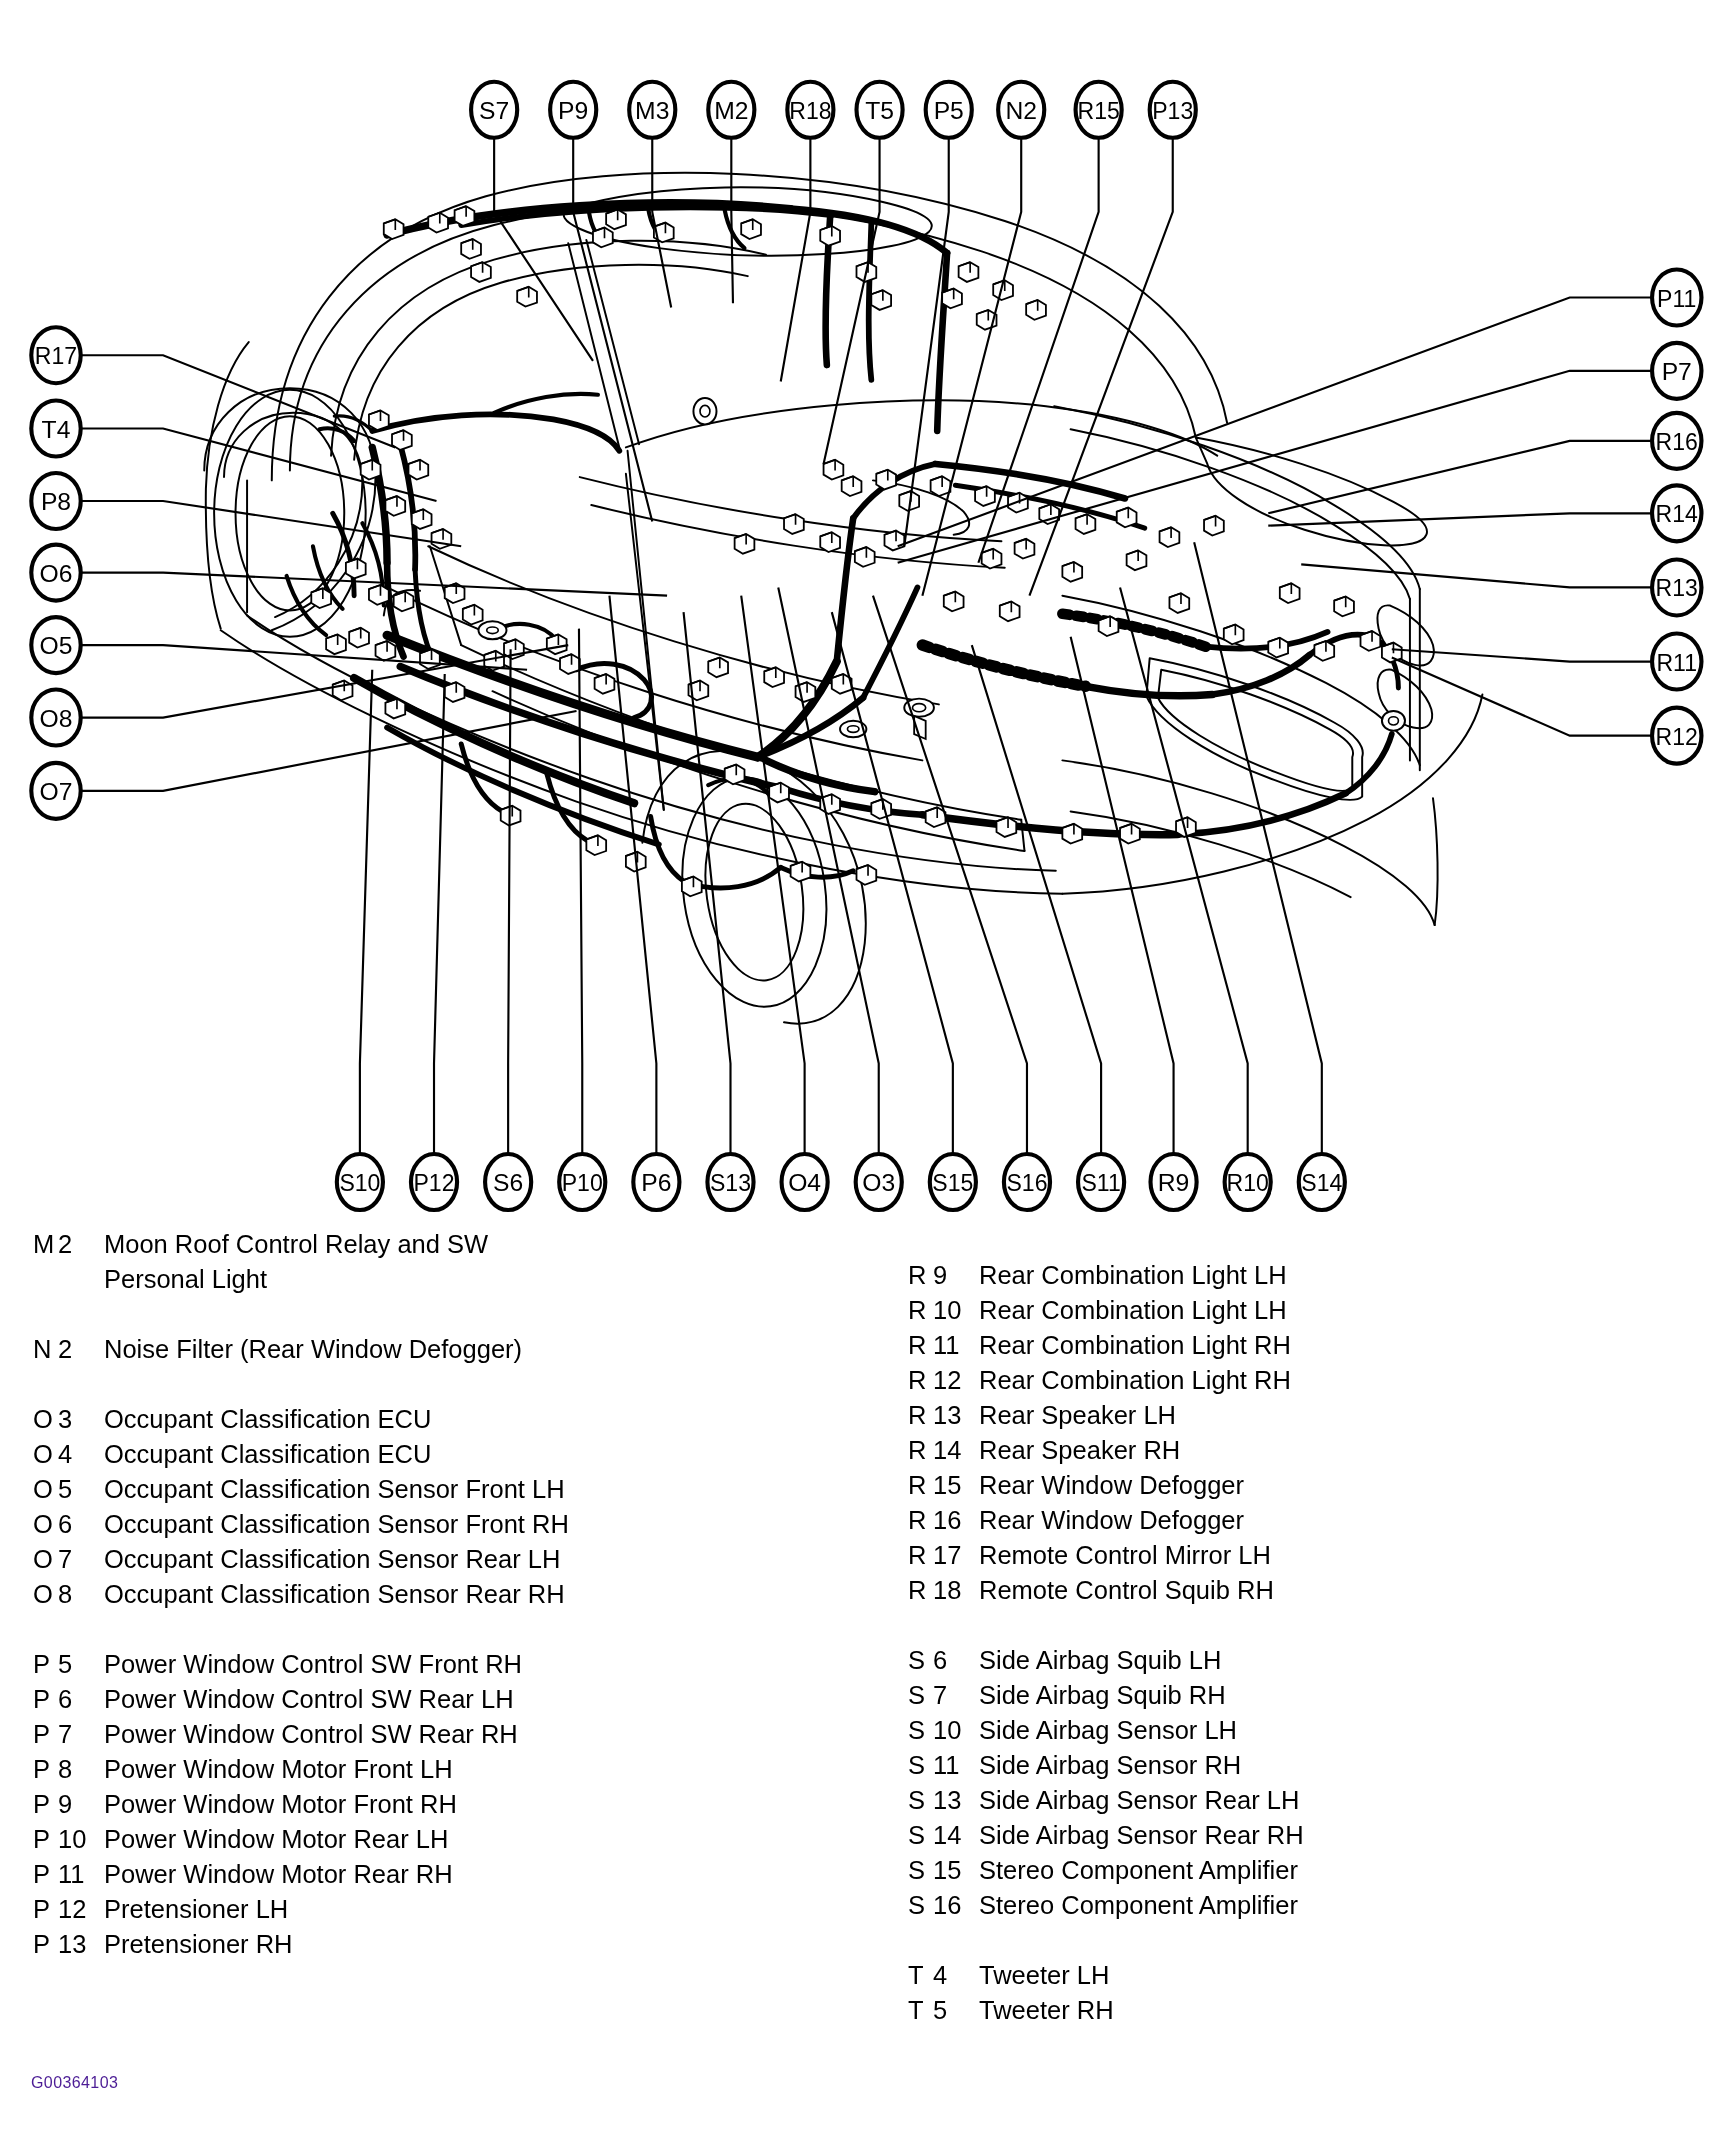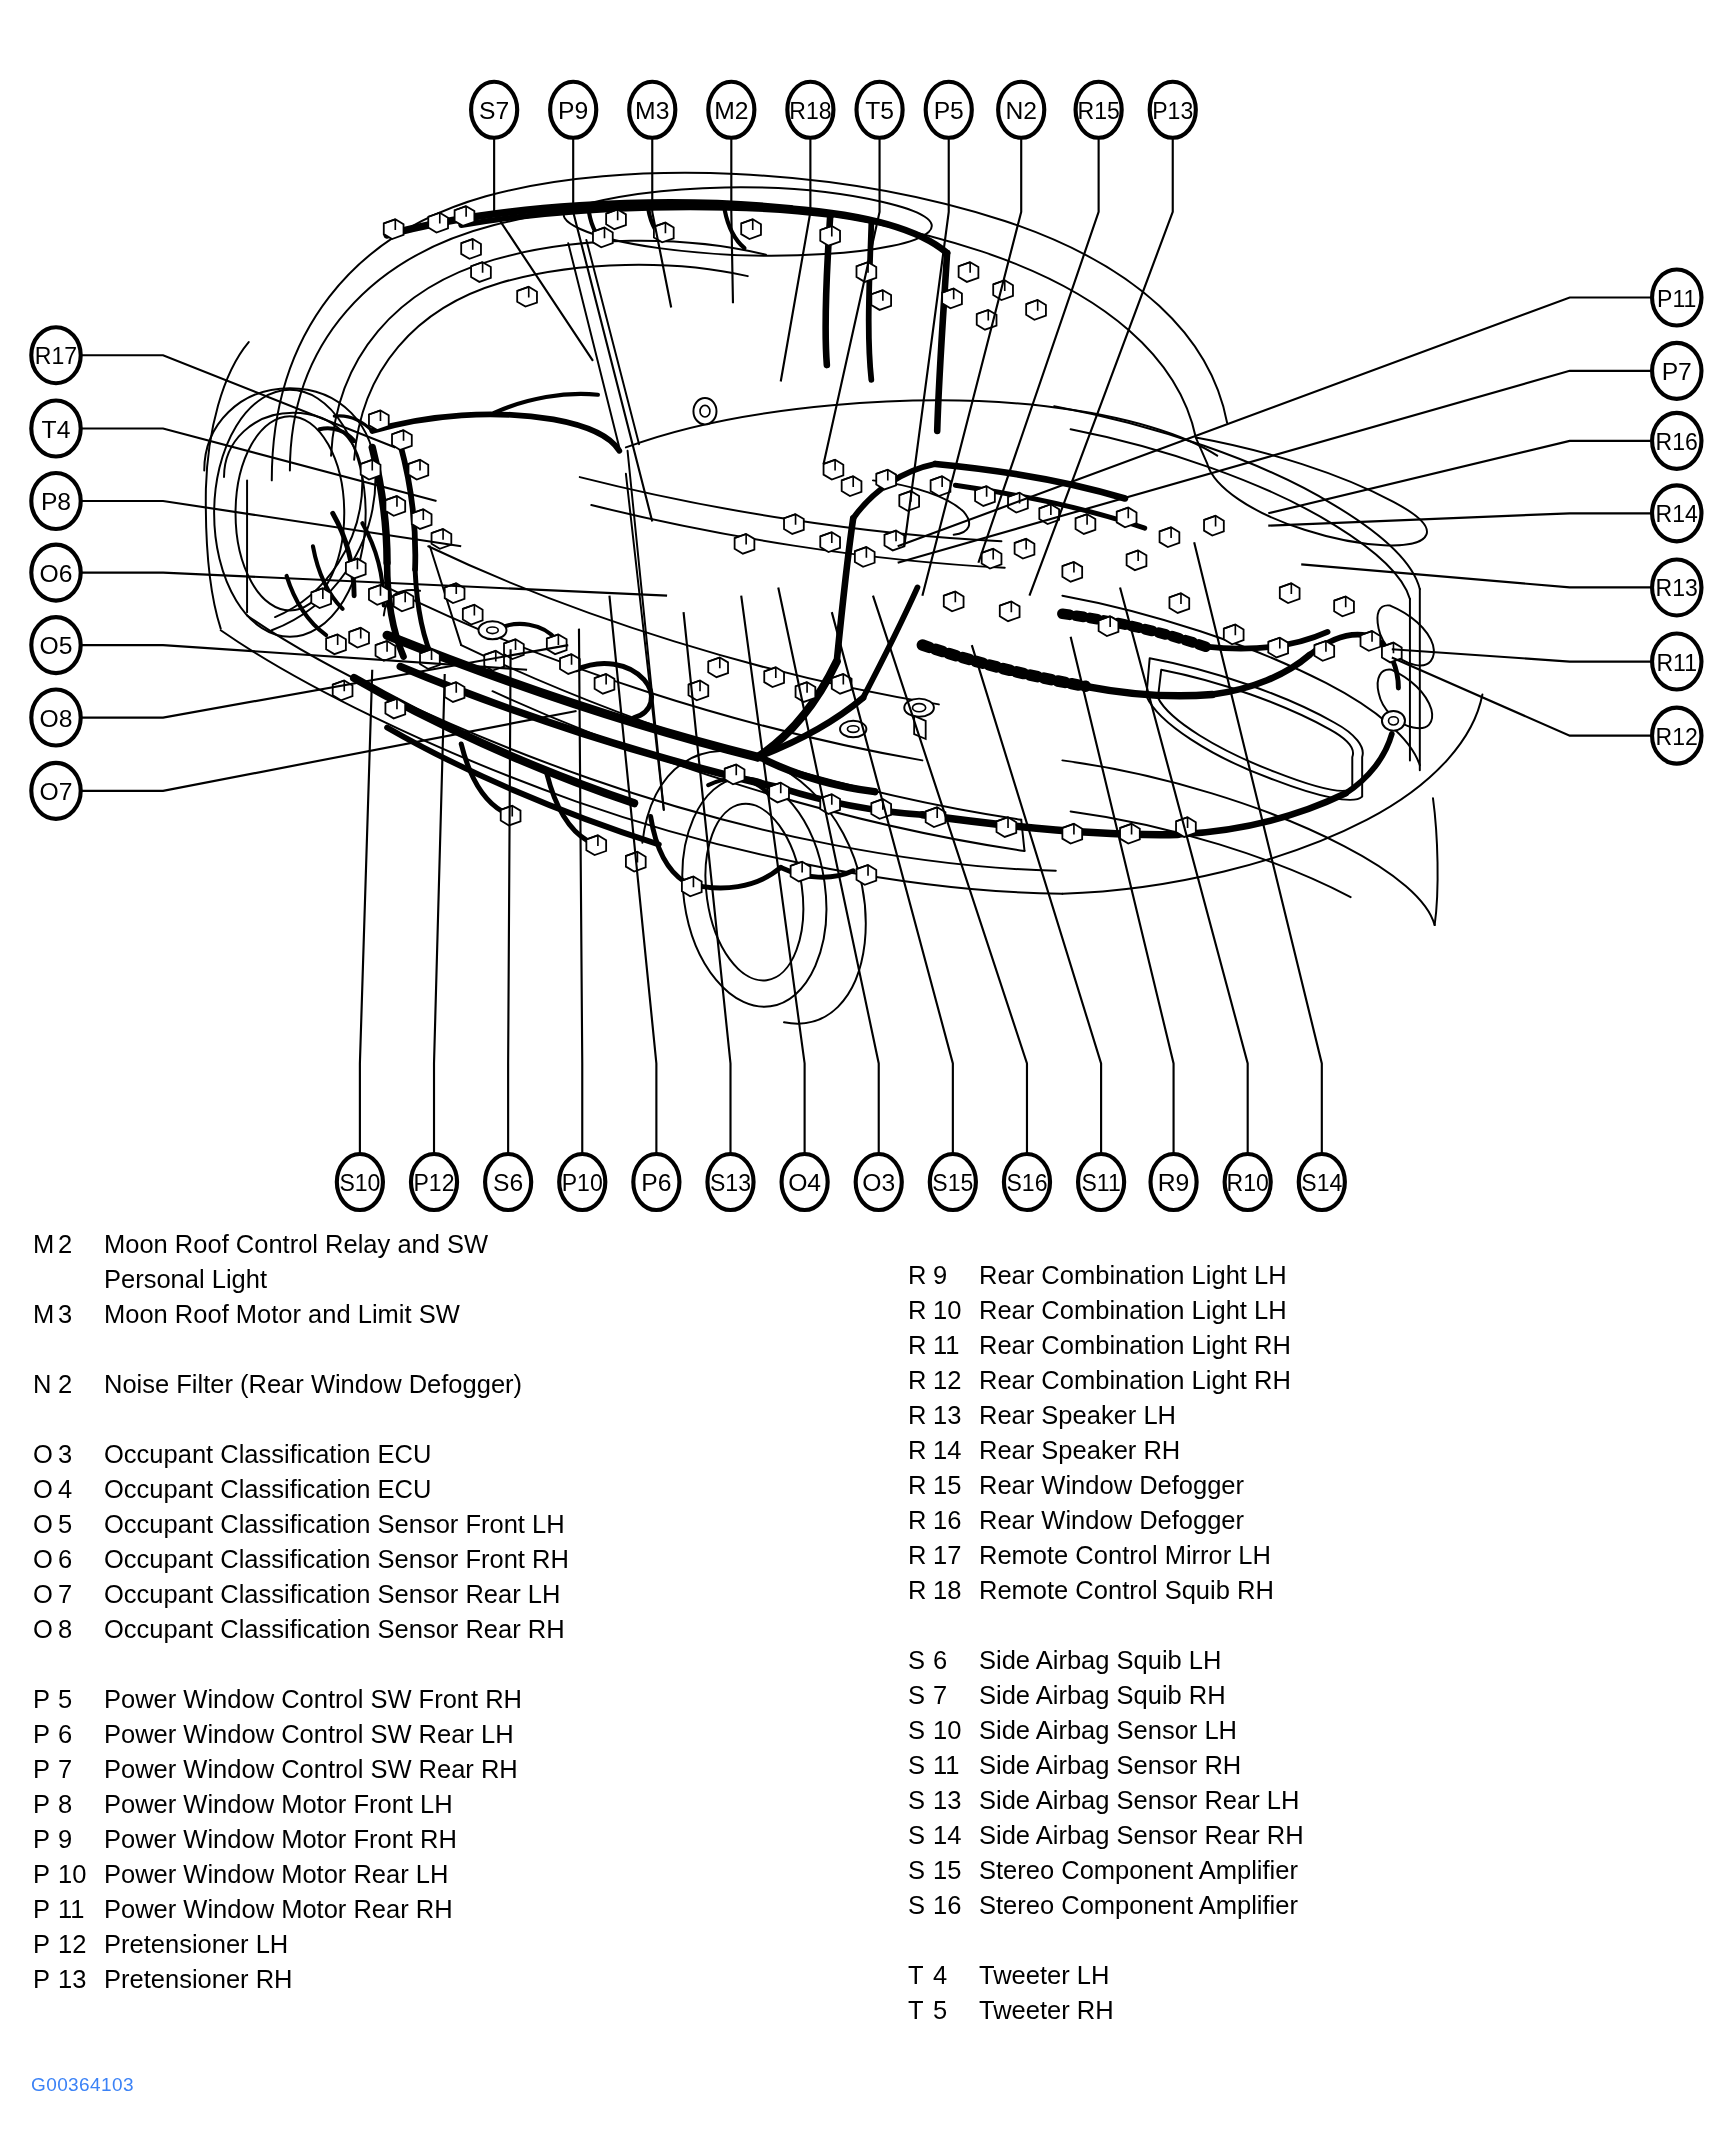--- a/index.html
+++ b/index.html
@@ -68,23 +68,23 @@
   .legend-label {
     display: inline-block;
     font-size: 25.5px;
     vertical-align: top;
   }
 
   #figure-id {
     position: absolute;
     left: 31px;
     top: 2074px;
-    font-size: 19px;
+    font-size: 16px;
     letter-spacing: 0.4px;
-    color: #3b82f6;
+    color: #4c1d95;
   }
 
   
   text { font-family: "Liberation Sans", sans-serif; }
 </style>
 </head>
 <body>
 
 <div id="page">
 
@@ -750,21 +750,20 @@
           </g>
         </g>
     </svg>
   </div>
 
   <div id="legend">
 
     <div class="legend-col" id="legend-col-left">
         <div class="legend-row"><span class="legend-code"><span class="cl">M</span><span class="cn"> 2</span></span><span class="legend-label">Moon Roof Control Relay and SW</span></div>
         <div class="legend-row"><span class="legend-code"><span class="cl"></span><span class="cn"></span></span><span class="legend-label">Personal Light</span></div>
-        <div class="legend-row"><span class="legend-code"><span class="cl">M</span><span class="cn"> 3</span></span><span class="legend-label">Moon Roof Motor and Limit SW</span></div>
         <div class="legend-row spacer"></div>
         <div class="legend-row"><span class="legend-code"><span class="cl">N</span><span class="cn"> 2</span></span><span class="legend-label">Noise Filter (Rear Window Defogger)</span></div>
         <div class="legend-row spacer"></div>
         <div class="legend-row"><span class="legend-code"><span class="cl">O</span><span class="cn"> 3</span></span><span class="legend-label">Occupant Classification ECU</span></div>
         <div class="legend-row"><span class="legend-code"><span class="cl">O</span><span class="cn"> 4</span></span><span class="legend-label">Occupant Classification ECU</span></div>
         <div class="legend-row"><span class="legend-code"><span class="cl">O</span><span class="cn"> 5</span></span><span class="legend-label">Occupant Classification Sensor Front LH</span></div>
         <div class="legend-row"><span class="legend-code"><span class="cl">O</span><span class="cn"> 6</span></span><span class="legend-label">Occupant Classification Sensor Front RH</span></div>
         <div class="legend-row"><span class="legend-code"><span class="cl">O</span><span class="cn"> 7</span></span><span class="legend-label">Occupant Classification Sensor Rear LH</span></div>
         <div class="legend-row"><span class="legend-code"><span class="cl">O</span><span class="cn"> 8</span></span><span class="legend-label">Occupant Classification Sensor Rear RH</span></div>
         <div class="legend-row spacer"></div>

